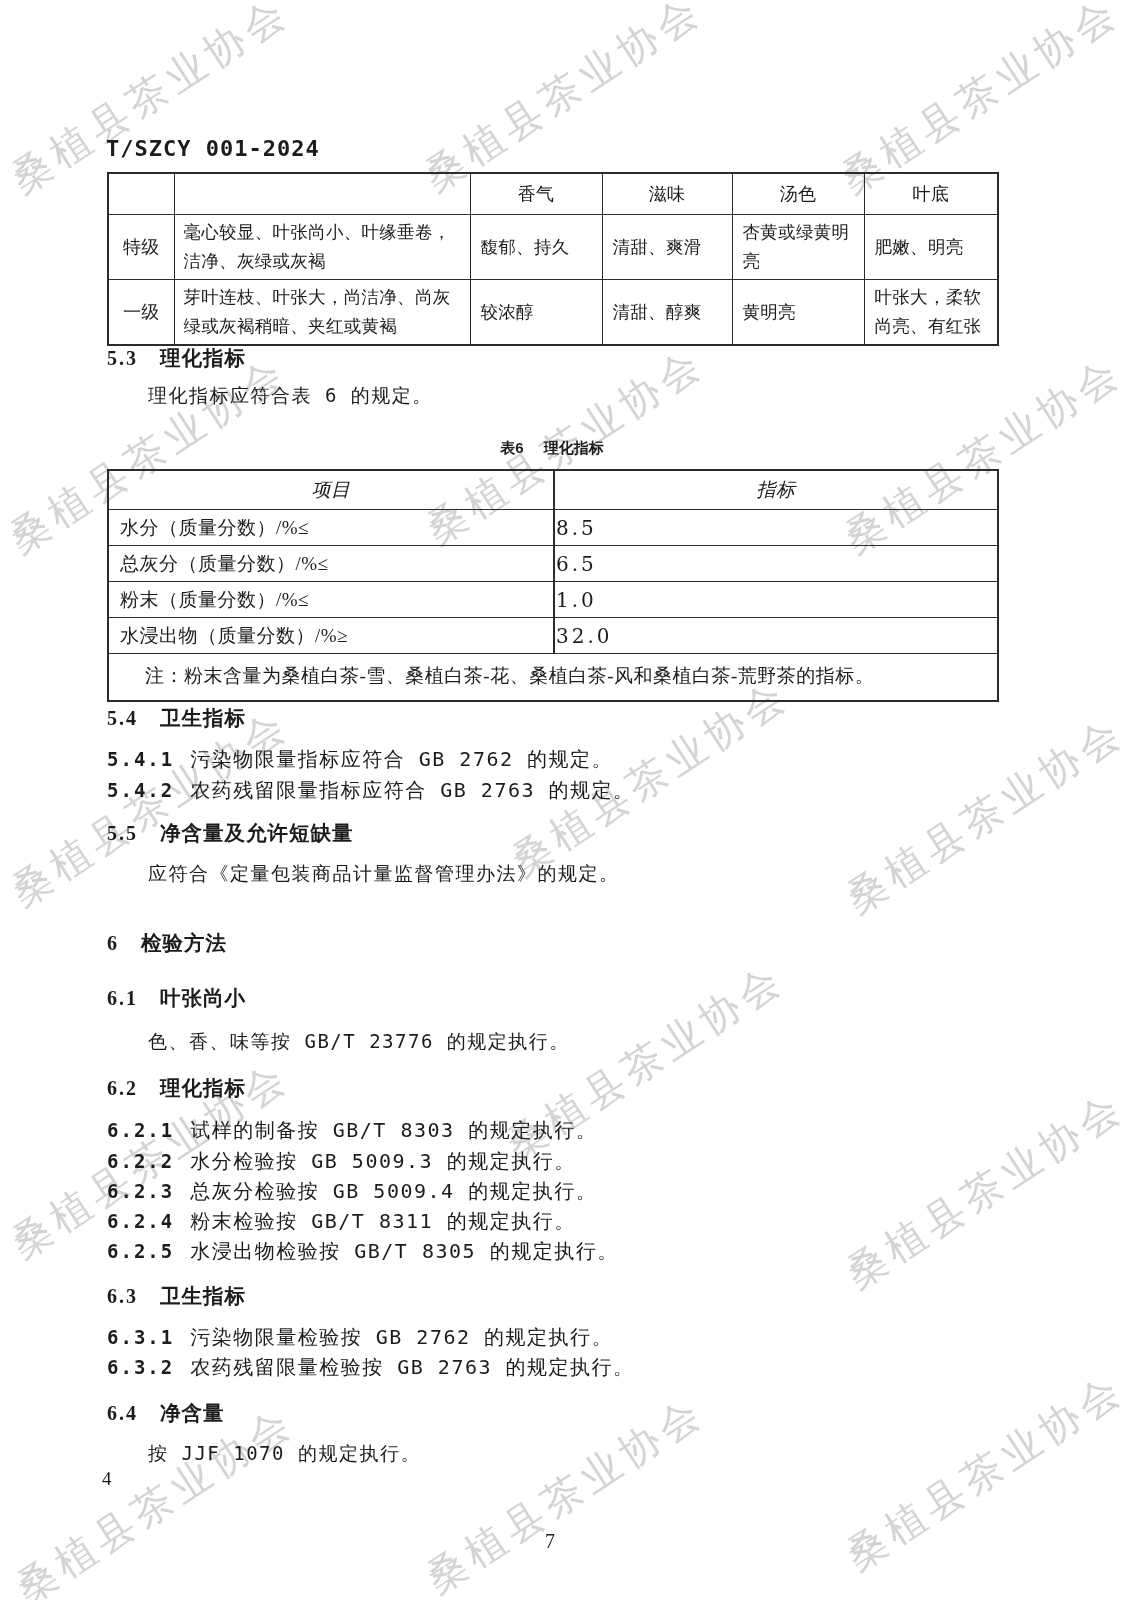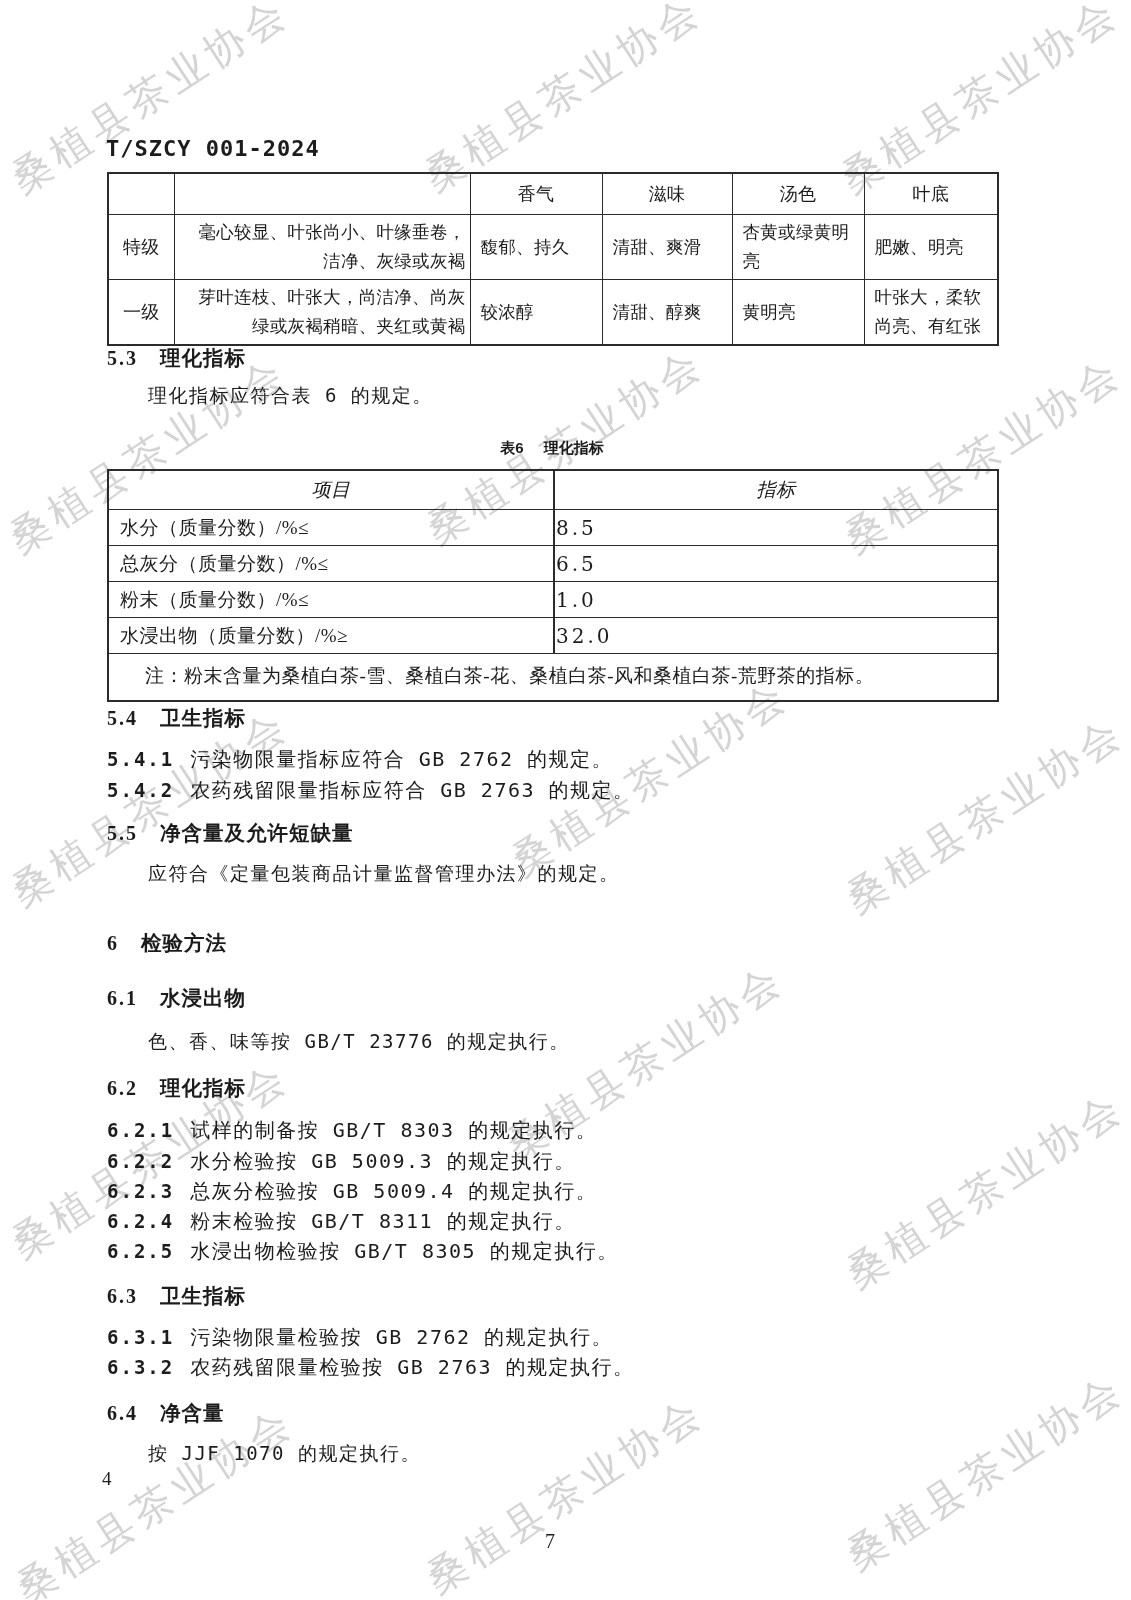--- a/index.html
+++ b/index.html
@@ -25,21 +25,21 @@
   }
   
   table{border-collapse:collapse;table-layout:fixed;background:transparent;}
   .grade-table{left:107px;top:172px;width:890px;border:2px solid #2b2b2b;}
   .grade-table td{
     border:1px solid #2b2b2b;font-size:17.5px;line-height:29px;
     padding:3px 4px;vertical-align:middle;letter-spacing:0.3px;
   }
   .grade-table tr.hdr td{height:34px;text-align:center;font-size:18px;}
   .grade-table td.c-grade{text-align:center;font-size:18px;}
-  .grade-table td.c-app{padding:3px 4px 3px 9px;text-align:right;}
+  .grade-table td.c-app{padding:3px 4px 3px 9px;}
   .grade-table td.c-oth{padding-left:10px;}
   .t6-table{left:107px;top:469px;width:890px;border:2px solid #2b2b2b;}
   .t6-table td{border:1px solid #2b2b2b;font-size:19px;vertical-align:middle;letter-spacing:0.5px;}
   .t6-table tr.hdr td{height:36px;text-align:center;font-style:italic;}
   .t6-table td.c-item{border-right:2px solid #2b2b2b;height:33px;}
   .t6-table .item-wrap{display:flex;justify-content:flex-start;align-items:center;padding:0 22px 0 10px;}
   .t6-table td.c-val{
     font-size:20px;letter-spacing:3px;
     font-family:"DejaVu Serif", serif;
   }
@@ -186,21 +186,21 @@
 <div class="abs h" style="top:819px">
   <span class="num">5.5</span><span>净含量及允许短缺量</span>
 </div>
 <div class="abs para" style="top:861px">应符合《定量包装商品计量监督管理办法》的规定。</div>
 
 <div class="abs h" style="top:929px">
   <span class="num">6</span><span>检验方法</span>
 </div>
 
 <div class="abs h" style="top:984px">
-  <span class="num">6.1</span><span>水浸出物</span>
+  <span class="num">6.1</span><span>叶张尚小</span>
 </div>
 <div class="abs para" style="top:1029px">色、香、味等按 GB/T 23776 的规定执行。</div>
 
 <div class="abs h" style="top:1074px">
   <span class="num">6.2</span><span>理化指标</span>
 </div>
 <div class="abs clause" style="top:1117px">
   <span class="num">6.2.1</span><span class="txt">试样的制备按 GB/T 8303 的规定执行。</span>
 </div>
 <div class="abs clause" style="top:1148px">

